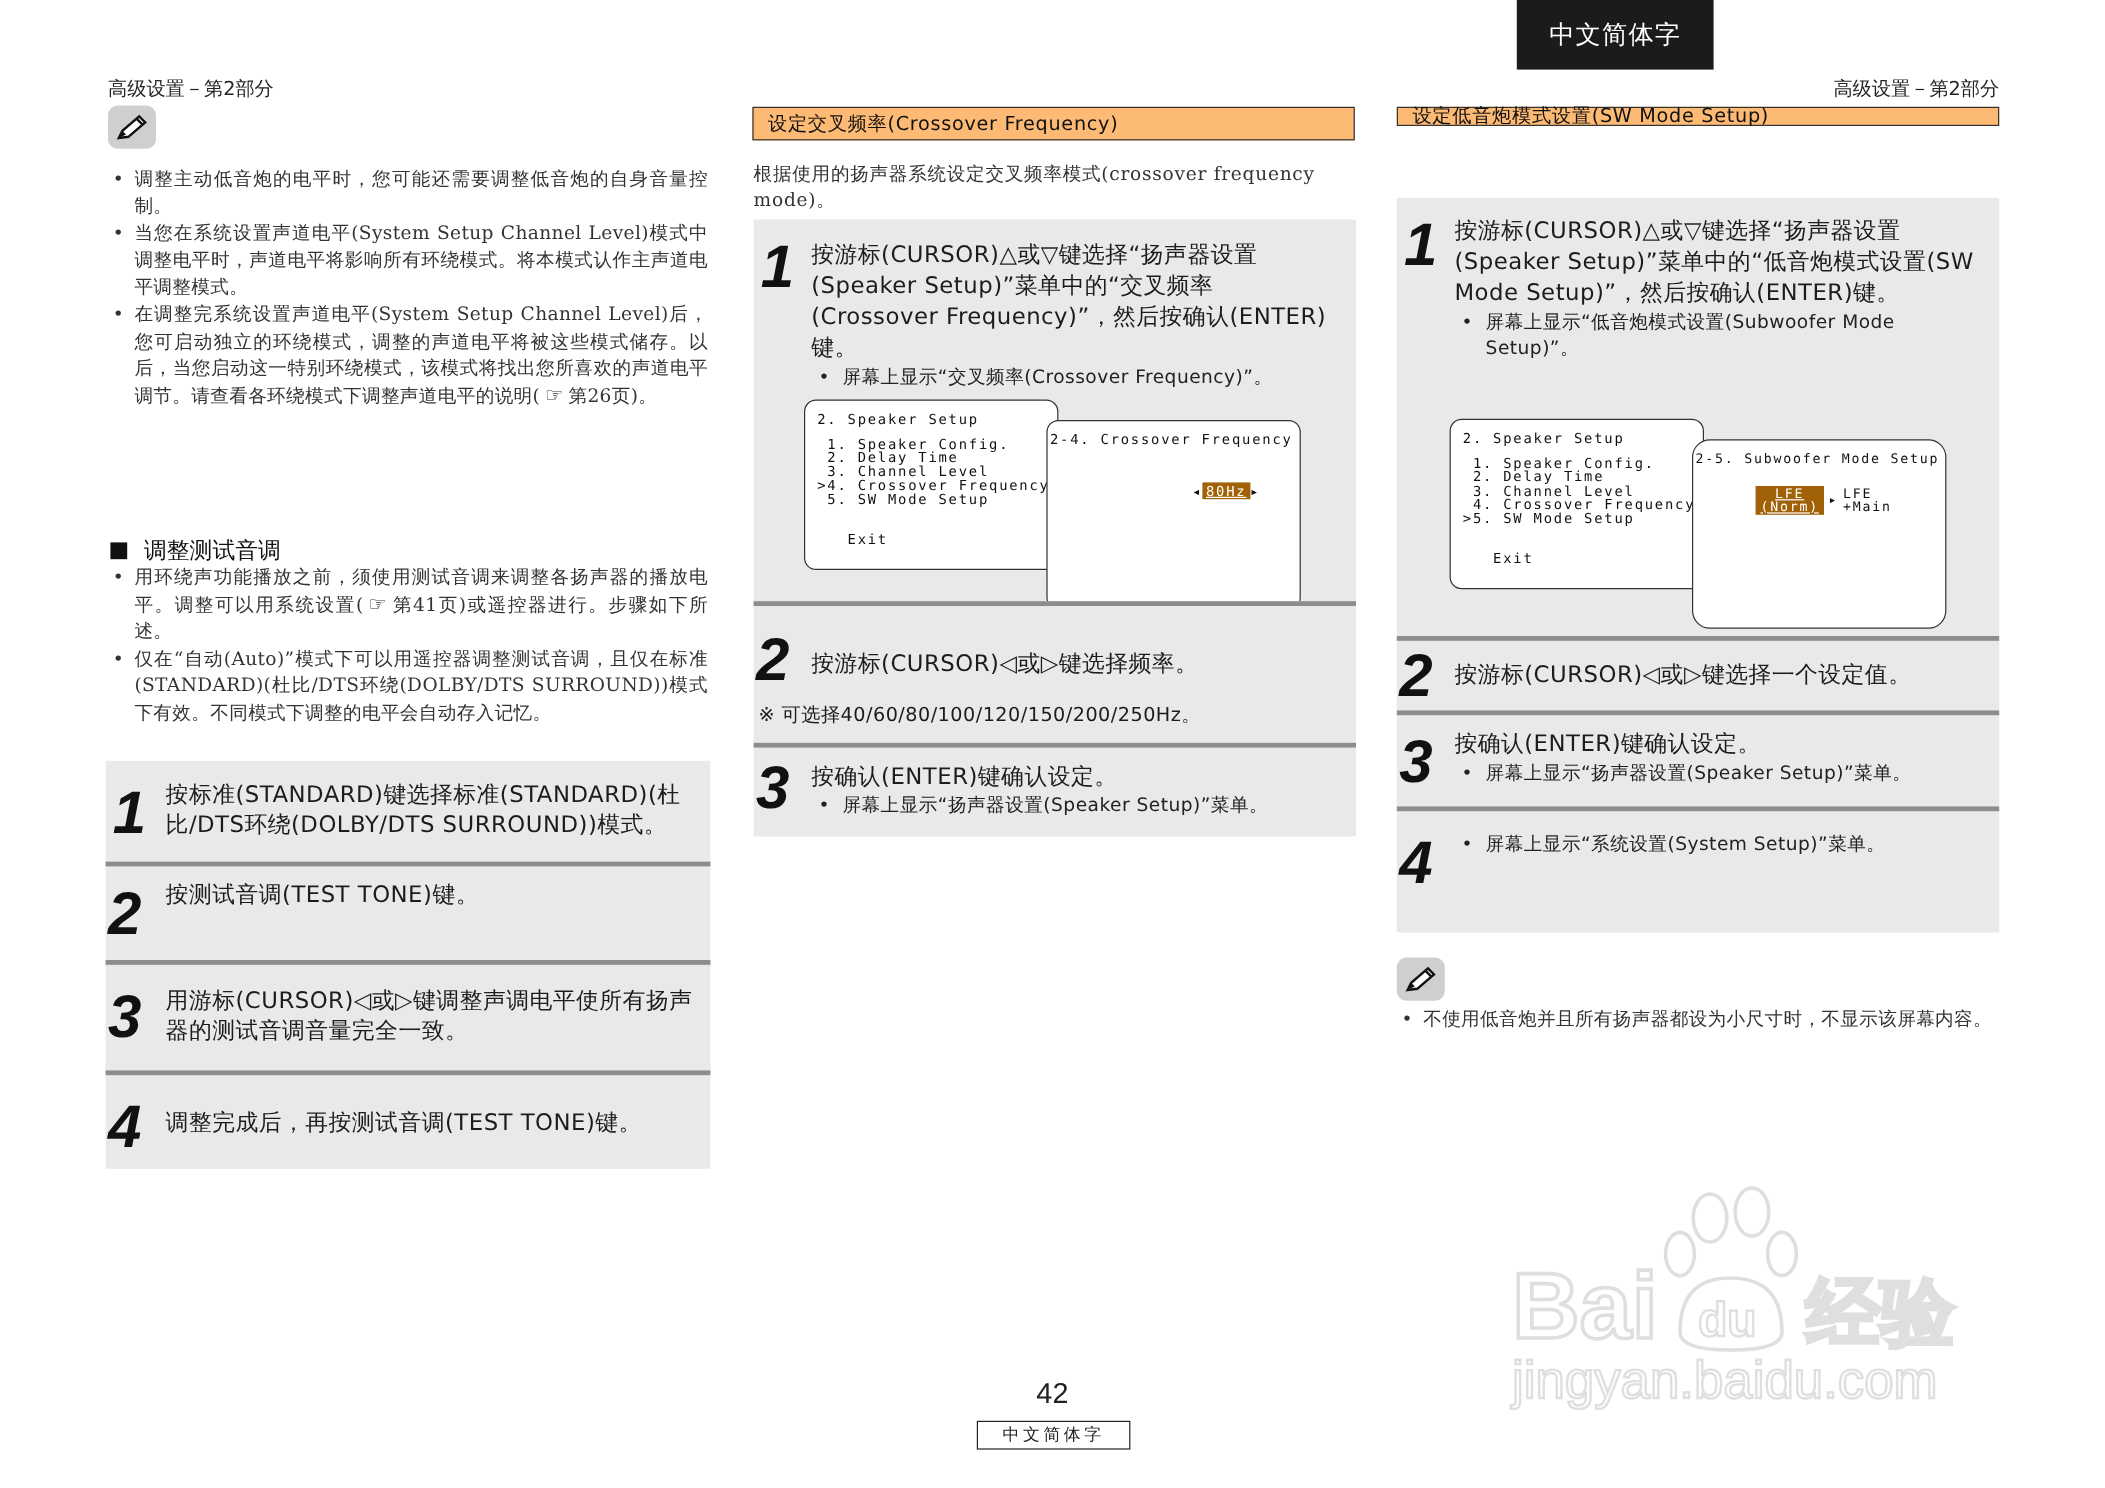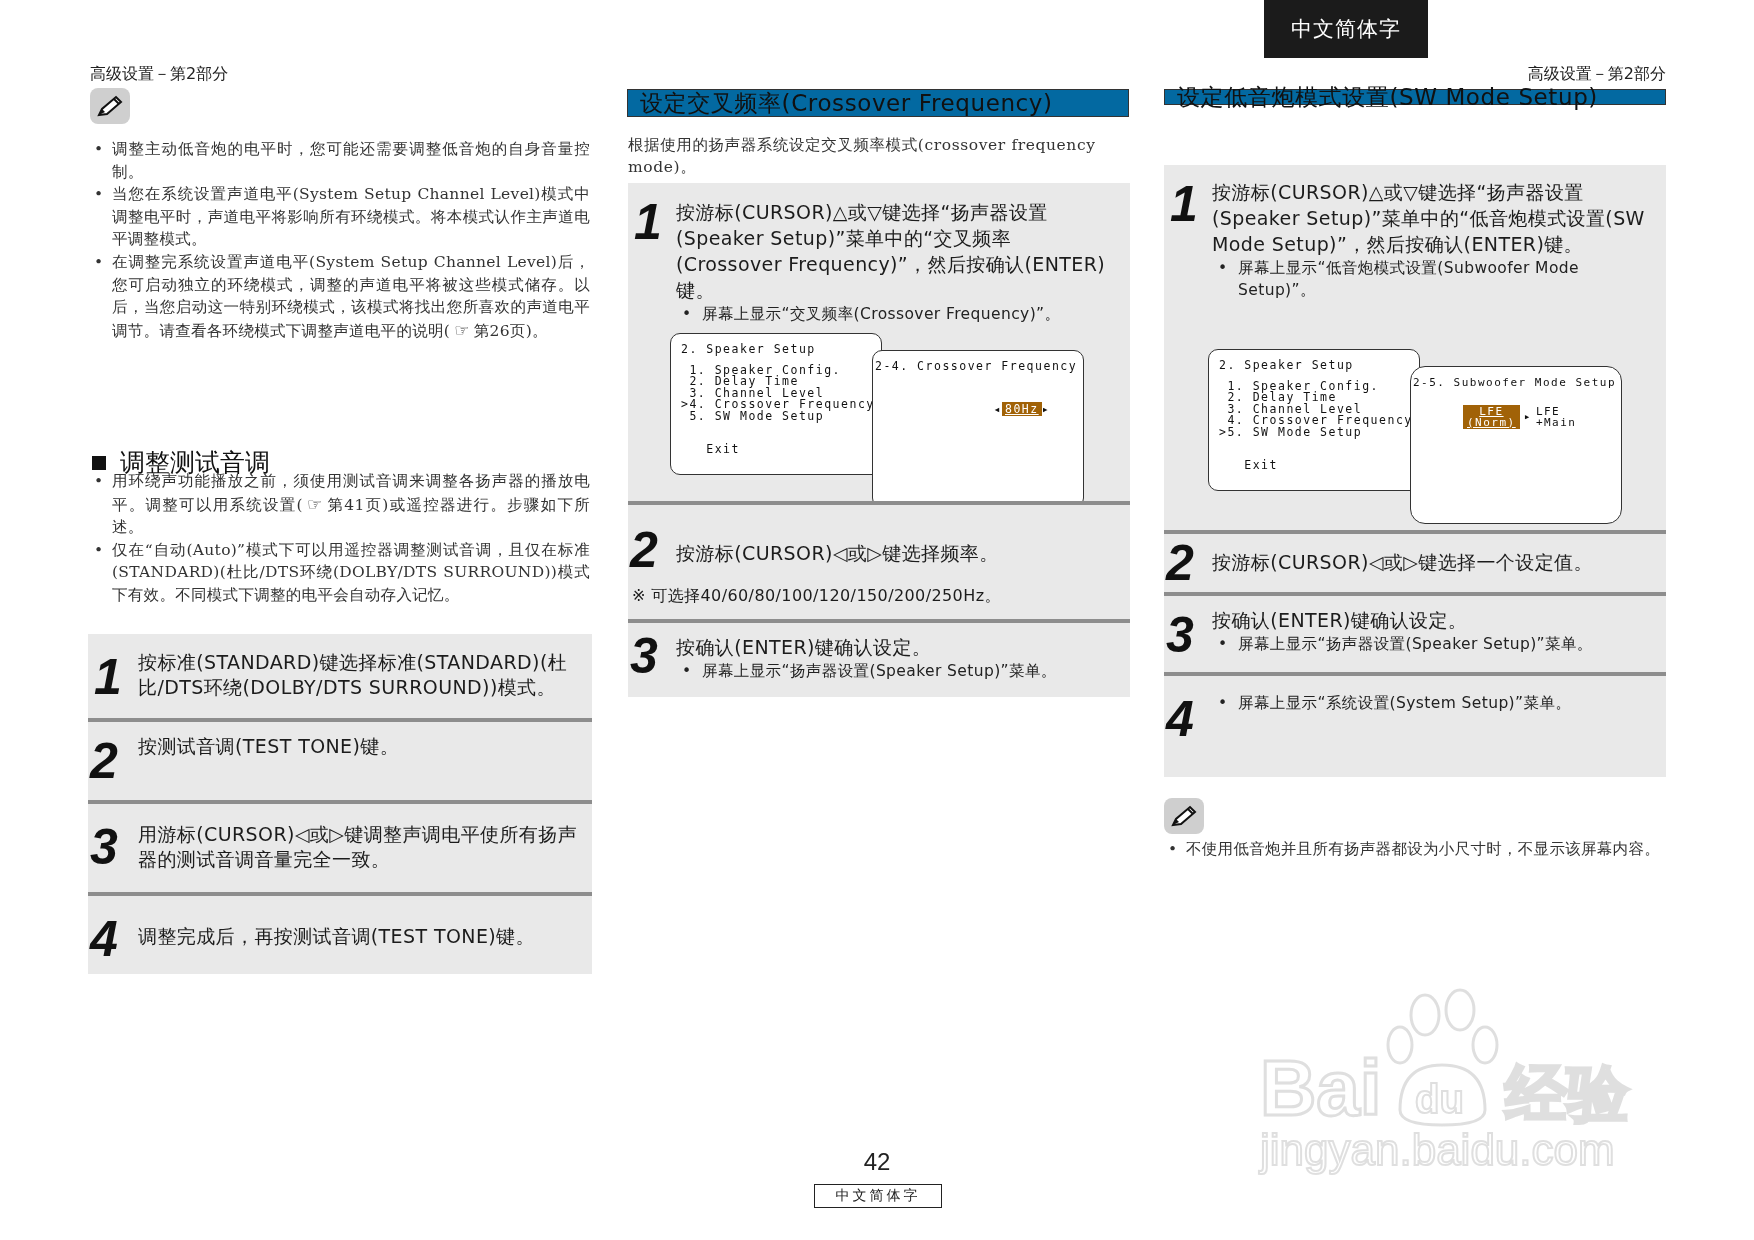--- a/index.html
+++ b/index.html
@@ -9,30 +9,30 @@
   .lang-tab { left:1264px; top:0; width:164px; height:58px; background:#1b1b1b; color:#fff;
               font-size:21px; display:flex; align-items:center; justify-content:center; letter-spacing:1px; }
   .section-label { font-size:16px; color:#222; }
   .note-icon { width:40px; height:36px; background:#cfcfcf; border-radius:8px; display:flex;
                align-items:center; justify-content:center; }
   .bullets { list-style:none; margin:0; padding:0; font-family:"DejaVu Serif", "Liberation Serif", serif;
              font-size:15.5px; line-height:22.6px; color:#333; letter-spacing:0.3px; }
   .bullets li { position:relative; padding-left:22px; text-align:justify; }
   .bullets li::before { content:"•"; position:absolute; left:4px; top:0; }
   .hand { font-family:"DejaVu Sans", sans-serif; font-size:17px; padding:0 4px; }
-  .subhead { font-size:25px; color:#111; display:flex; align-items:center; gap:14px; }
+  .subhead { font-size:19px; color:#111; display:flex; align-items:center; gap:14px; }
   .subhead .sq { width:14px; height:14px; background:#111; display:inline-block; }
   .step { background:#e9e9e9; position:absolute; border-top:4px solid #8d8d8d; box-sizing:border-box; }
   .step.first { border-top:none; }
   .num { position:absolute; font-family:"Liberation Sans", "DejaVu Sans", sans-serif; font-weight:bold;
          font-style:italic; font-size:50px; line-height:50px; color:#111; }
   .stext { position:absolute; font-size:19px; line-height:25px; color:#1c1c1c; letter-spacing:0.4px; }
   .ssub { font-size:15.5px; line-height:22px; color:#222; padding-left:26px; position:relative; }
   .ssub::before { content:"•"; position:absolute; left:6px; }
-  .title-bar { background:#0369a1; border:1.5px solid #333; font-size:23px; padding:0 0 0 12px;
+  .title-bar { background:#fdba74; border:1.5px solid #333; font-size:16px; padding:0 0 0 12px;
                box-sizing:border-box; display:flex; align-items:center; letter-spacing:0.6px; color:#111; }
   .desc { font-family:"DejaVu Serif", "Liberation Serif", serif; font-size:15.5px; line-height:22px; color:#333;
           letter-spacing:0.6px; }
   .osd { position:absolute; background:#fff; border:1.5px solid #333; border-radius:10px; box-sizing:border-box;
          font-family:"DejaVu Sans Mono", "Liberation Mono", monospace; font-size:11.5px; color:#111;
          letter-spacing:1.5px; }
   .osd .ln { line-height:11.5px; white-space:pre; }
   .hl { background:#a16207; color:#fff; padding:0 3px;text-decoration:underline; }
   .page-num { font-family:"Liberation Sans", sans-serif; font-size:24px; color:#222; left:0; width:1754px;
               text-align:center; top:1148px; }

